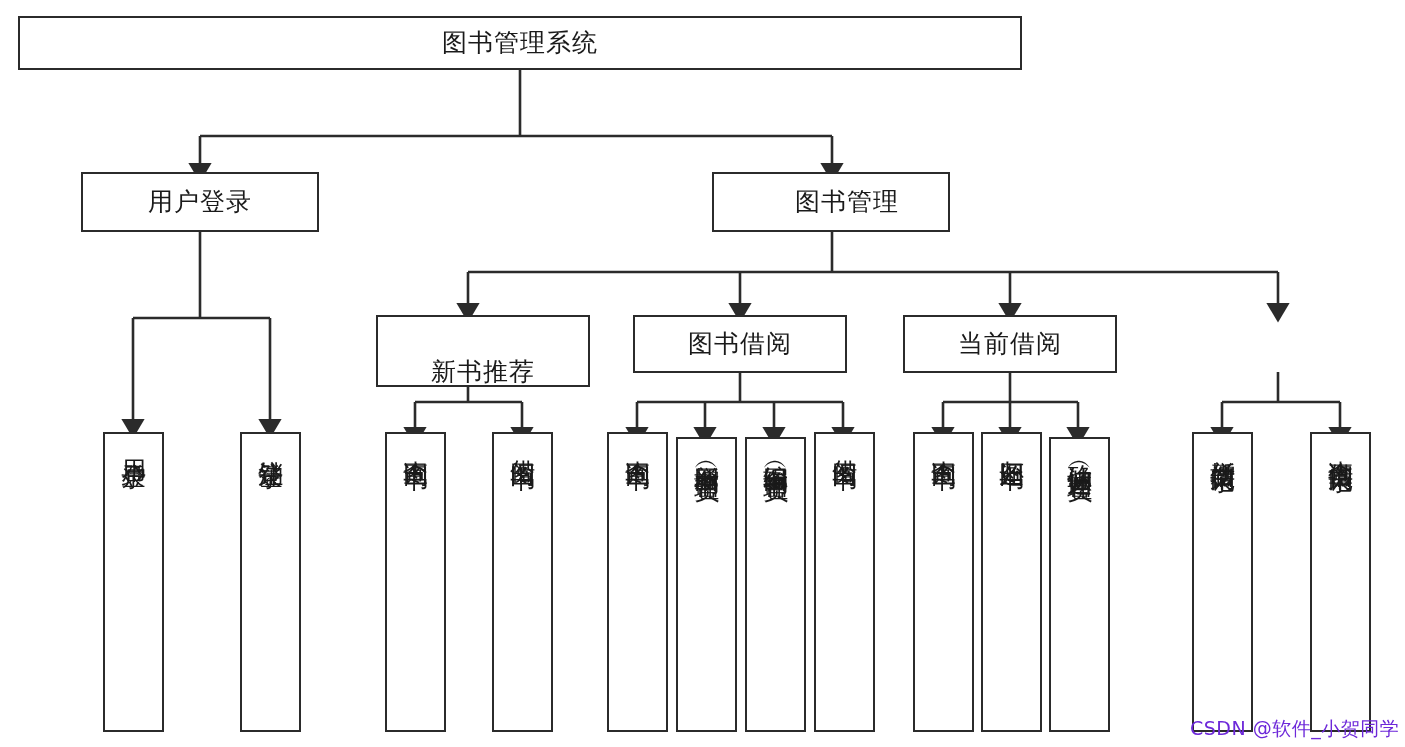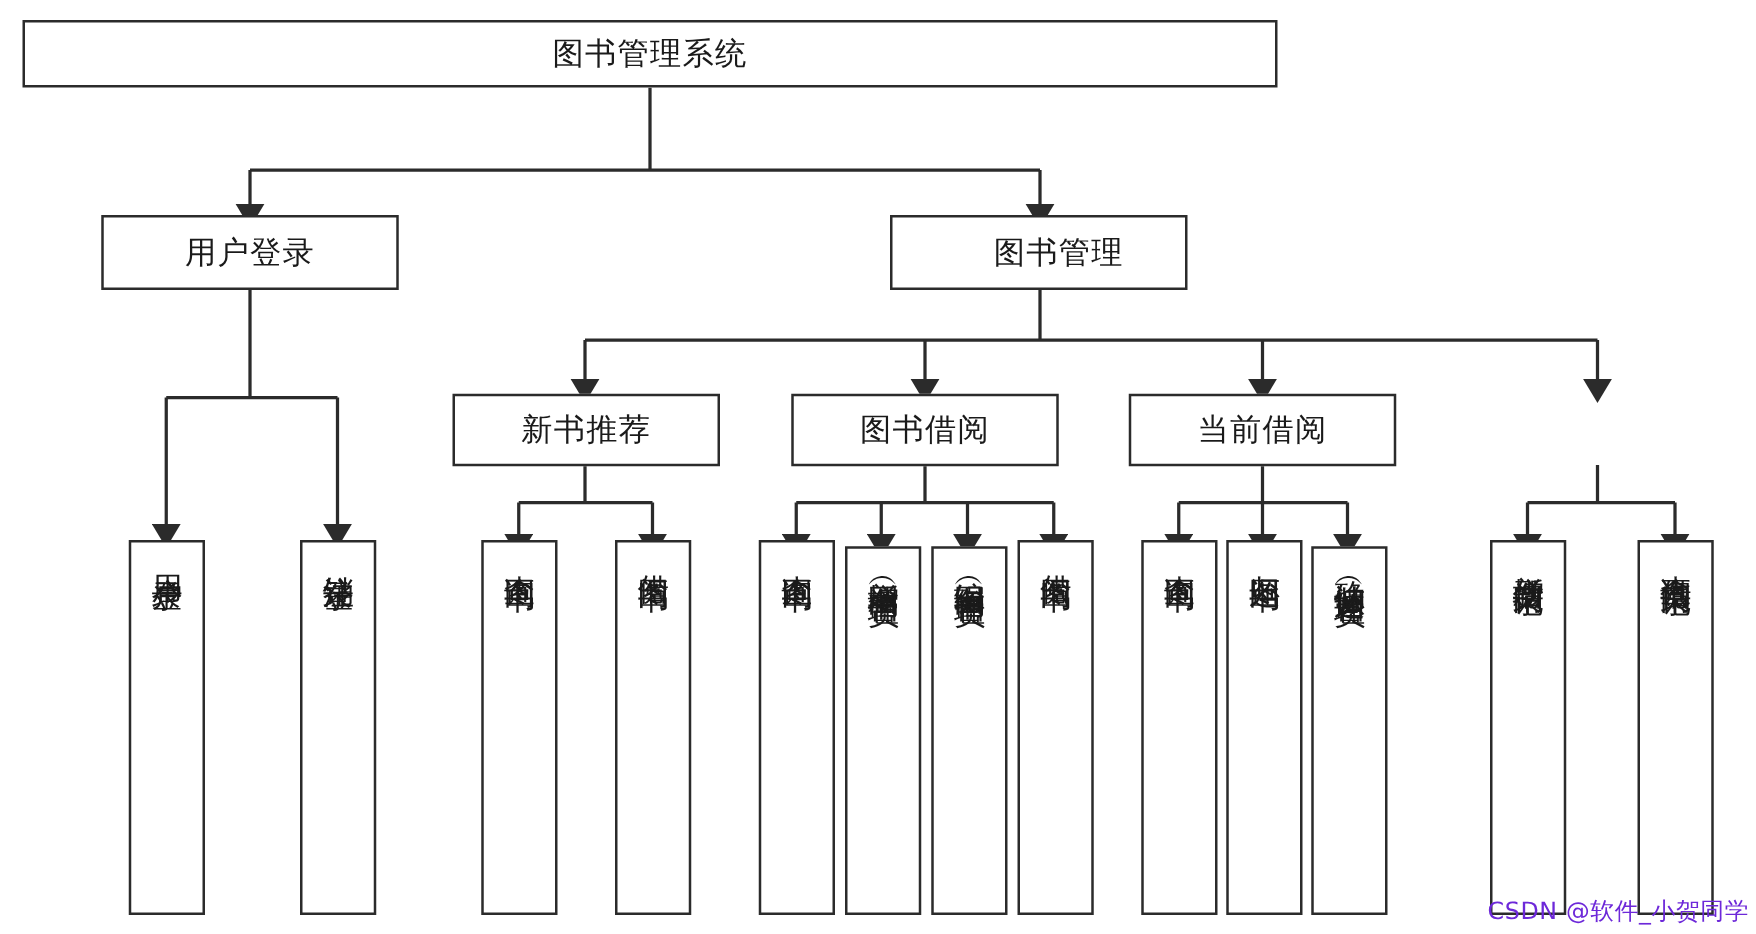--- a/index.html
+++ b/index.html
@@ -122,21 +122,21 @@
     <span>图书管理系统</span>
   </div>
 
   <div class="node h" style="left:81px; top:172px; width:238px; height:60px;">
     <span>用户登录</span>
   </div>
   <div class="node h" style="left:712px; top:172px; width:238px; height:60px;padding-left:32px;">
     <span>图书管理</span>
   </div>
 
-  <div class="node h" style="left:362px; top:315px; width:214px; height:58px;">
+  <div class="node h" style="left:376px; top:315px; width:214px; height:72px;align-items:flex-end;">
     <span>新书推荐</span>
   </div>
   <div class="node h" style="left:903px; top:315px; width:214px; height:58px;">
     <span>当前借阅</span>
   </div>
   <div class="node h" style="left:633px; top:315px; width:214px; height:58px;">
     <span>图书借阅</span>
   </div>
 
   <div class="node v" style="left:103px; top:432px; width:61px; height:300px;">

